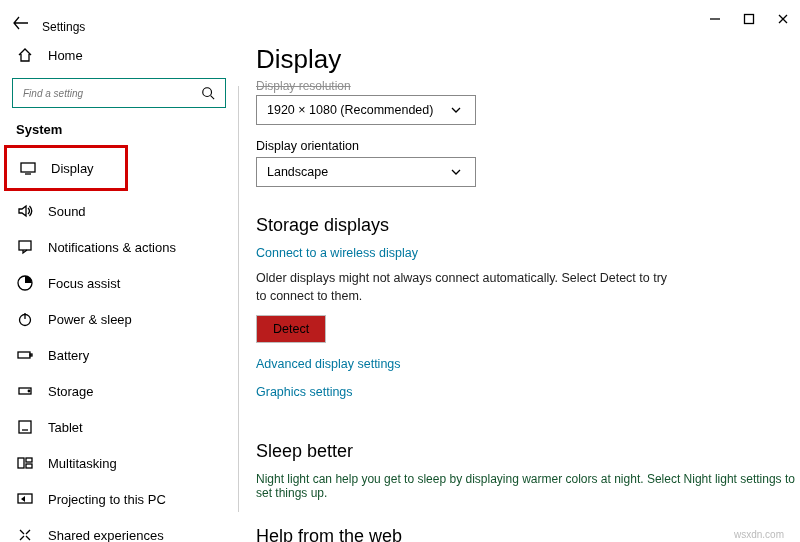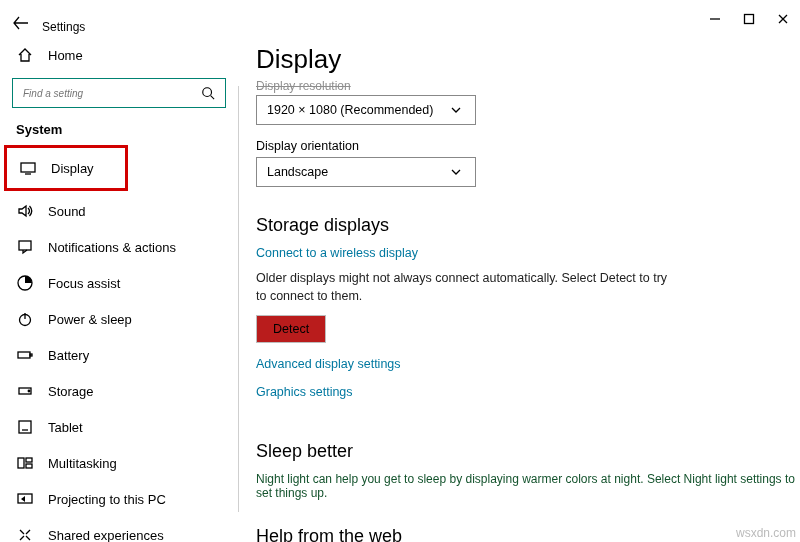--- a/index.html
+++ b/index.html
@@ -25,21 +25,21 @@
   h1.page-title { font-weight:500; font-size:26px; margin:6px 0 2px 0; }
   .cut-label { font-size:12px; color:#444; margin-top:4px; }
   .dropdown { width:220px; height:30px; border:1px solid #888; display:flex; align-items:center; padding:0 10px; margin-top:2px; justify-content:space-between; font-size:12.5px; }
   .sub-label { font-size:12.5px; margin-top:14px; margin-bottom:4px; }
   h2.section { font-weight:500; font-size:18px; margin-top:28px; margin-bottom:10px; }
   .link { color:#0078a0; font-size:12.5px; margin-top:10px; display:block; }
   .note { font-size:12.5px; color:#222; margin-top:10px; max-width:420px; line-height:1.4; }
   .btn-detect { display:inline-block; background:#b91c1c; border:1px solid #bdbdbd; padding:6px 16px; font-size:12.5px; margin-top:10px; }
   .help-note { font-size:12px; color:#14532d; margin-top:6px; }
   svg { stroke:currentColor; fill:none; stroke-width:1.3; }
-  .watermark { position:absolute; bottom:2px; right:4px; font-size:12px; color:#bbb; }
+  .watermark { position:absolute; bottom:2px; right:16px; font-size:10px; color:#bbb; }
 </style>
 </head>
 <body>
 
 <div class="window">
   <div class="titlebar">
     <div class="back">
       <svg width="16" height="16" viewBox="0 0 16 16">
           <path d="M6 2 L1 8 L6 14 M1 8 H15"></path>
         </svg>

